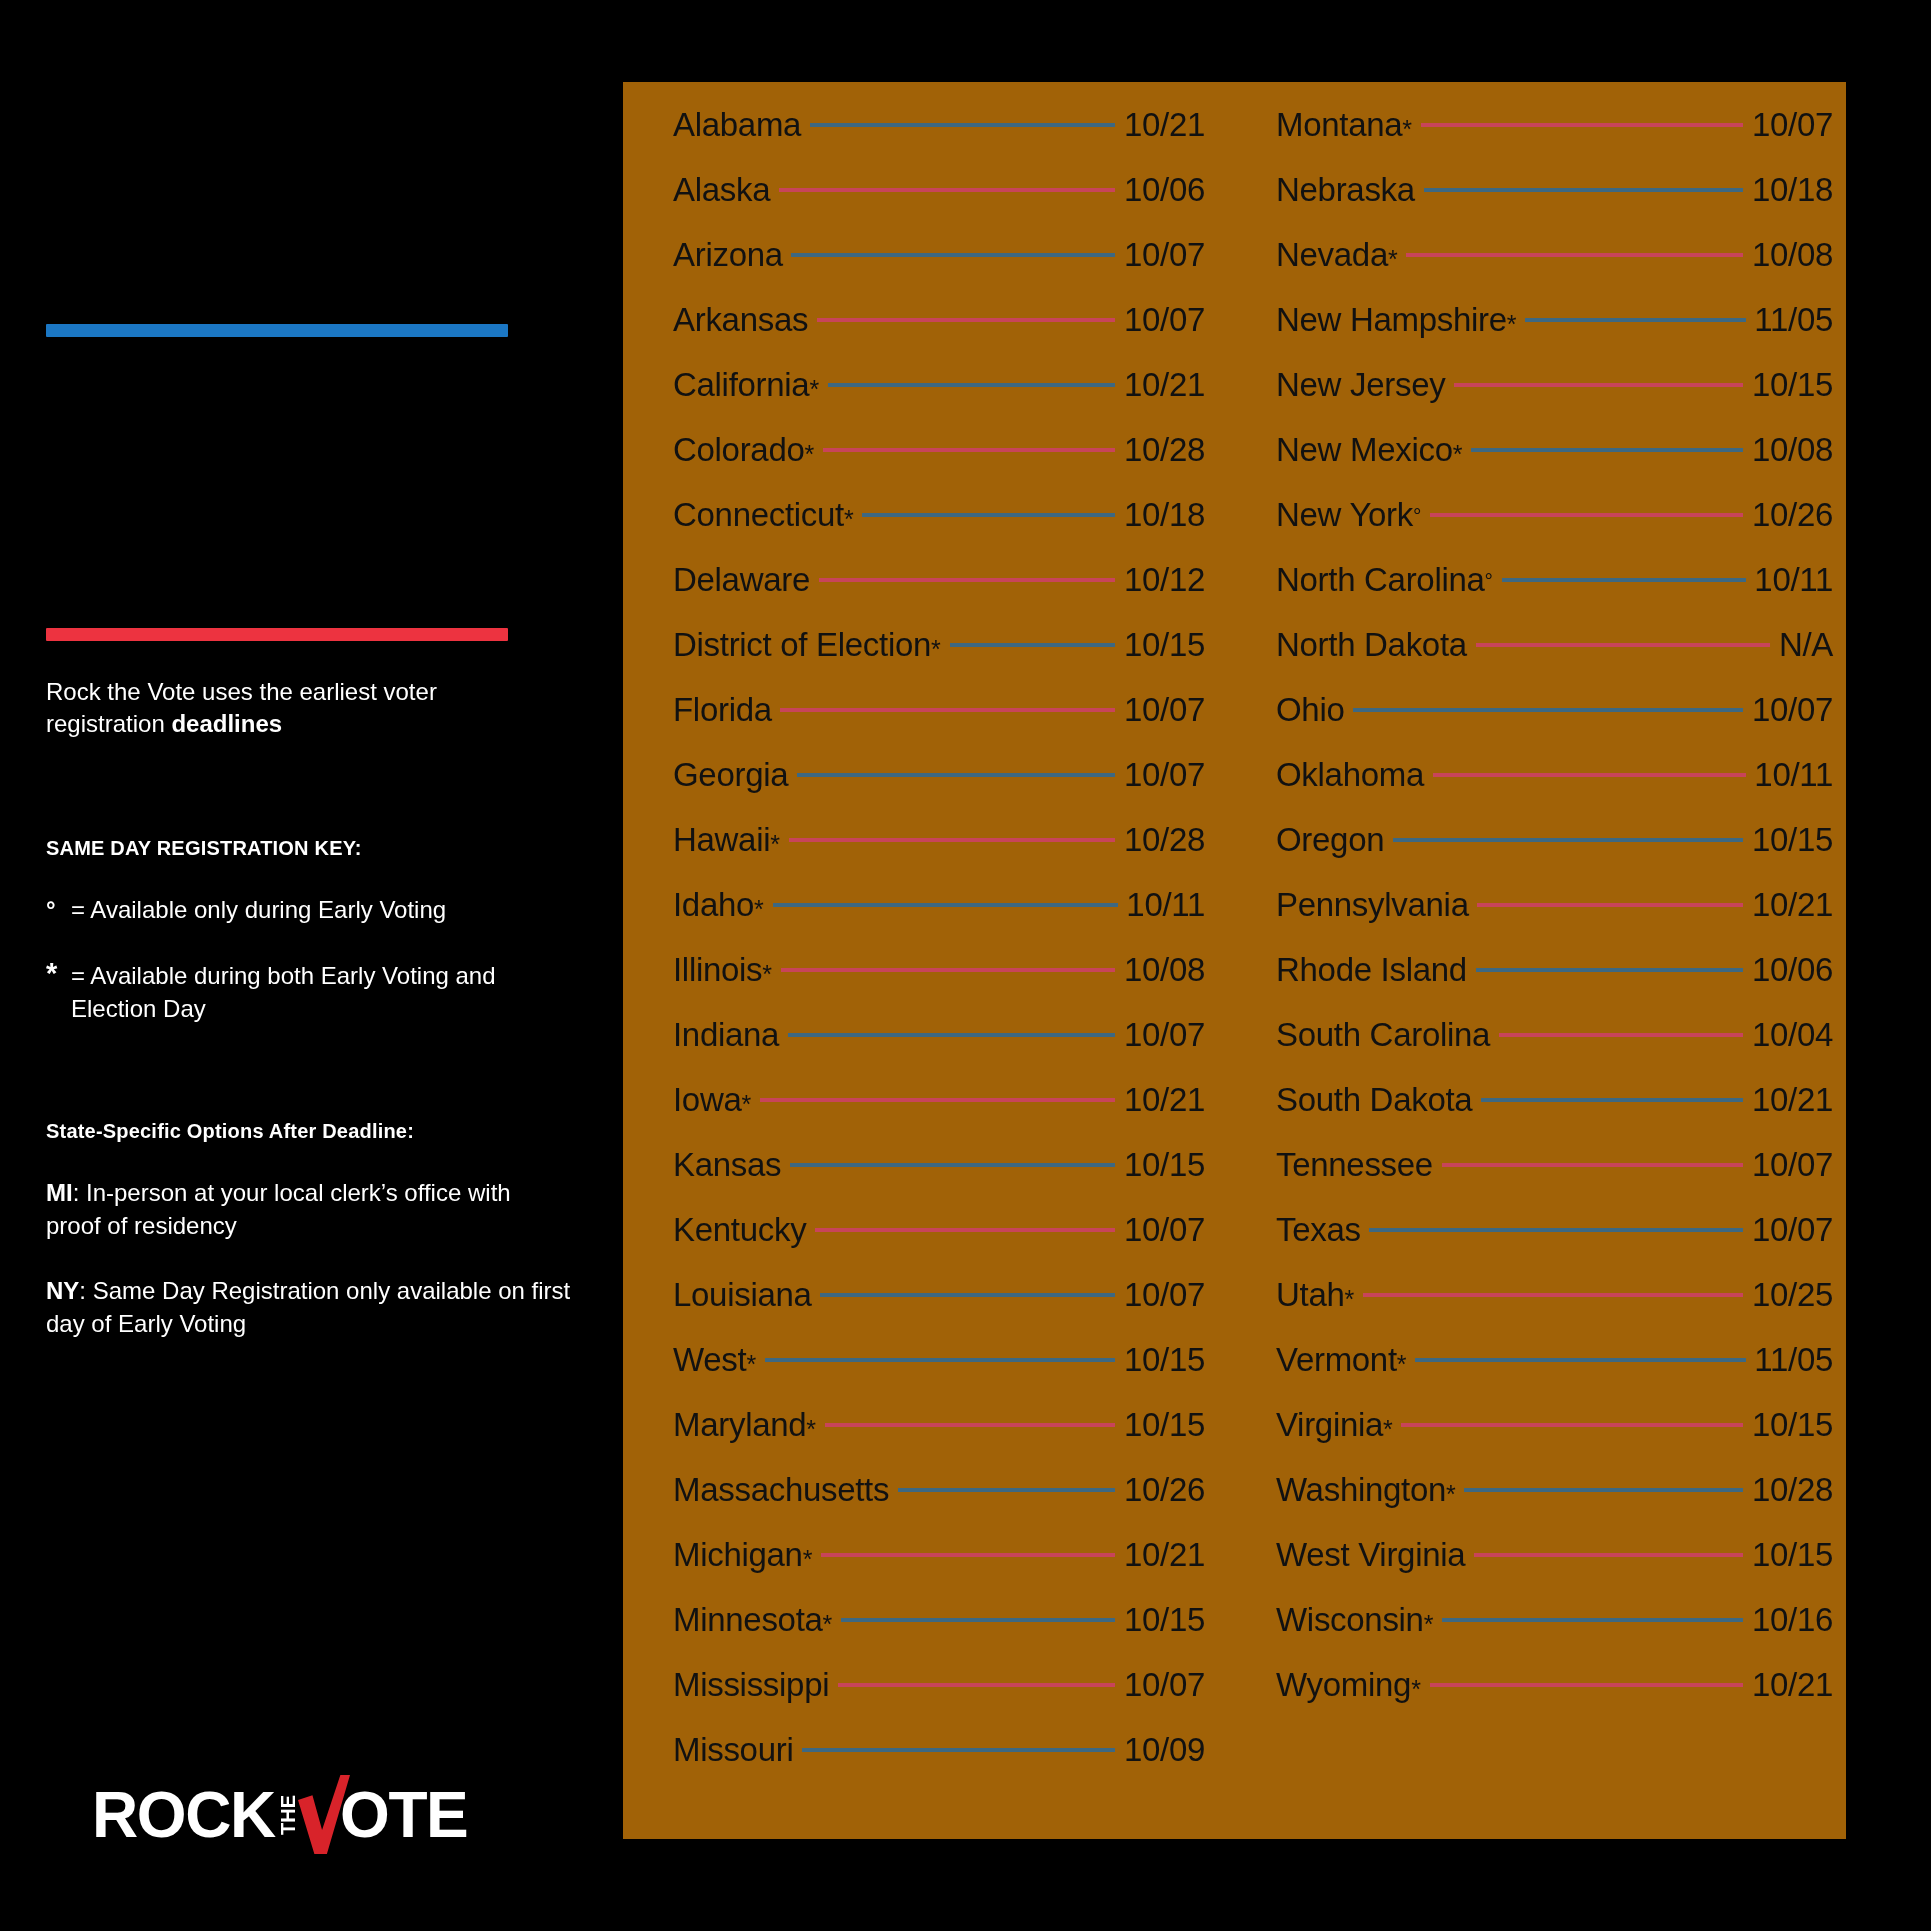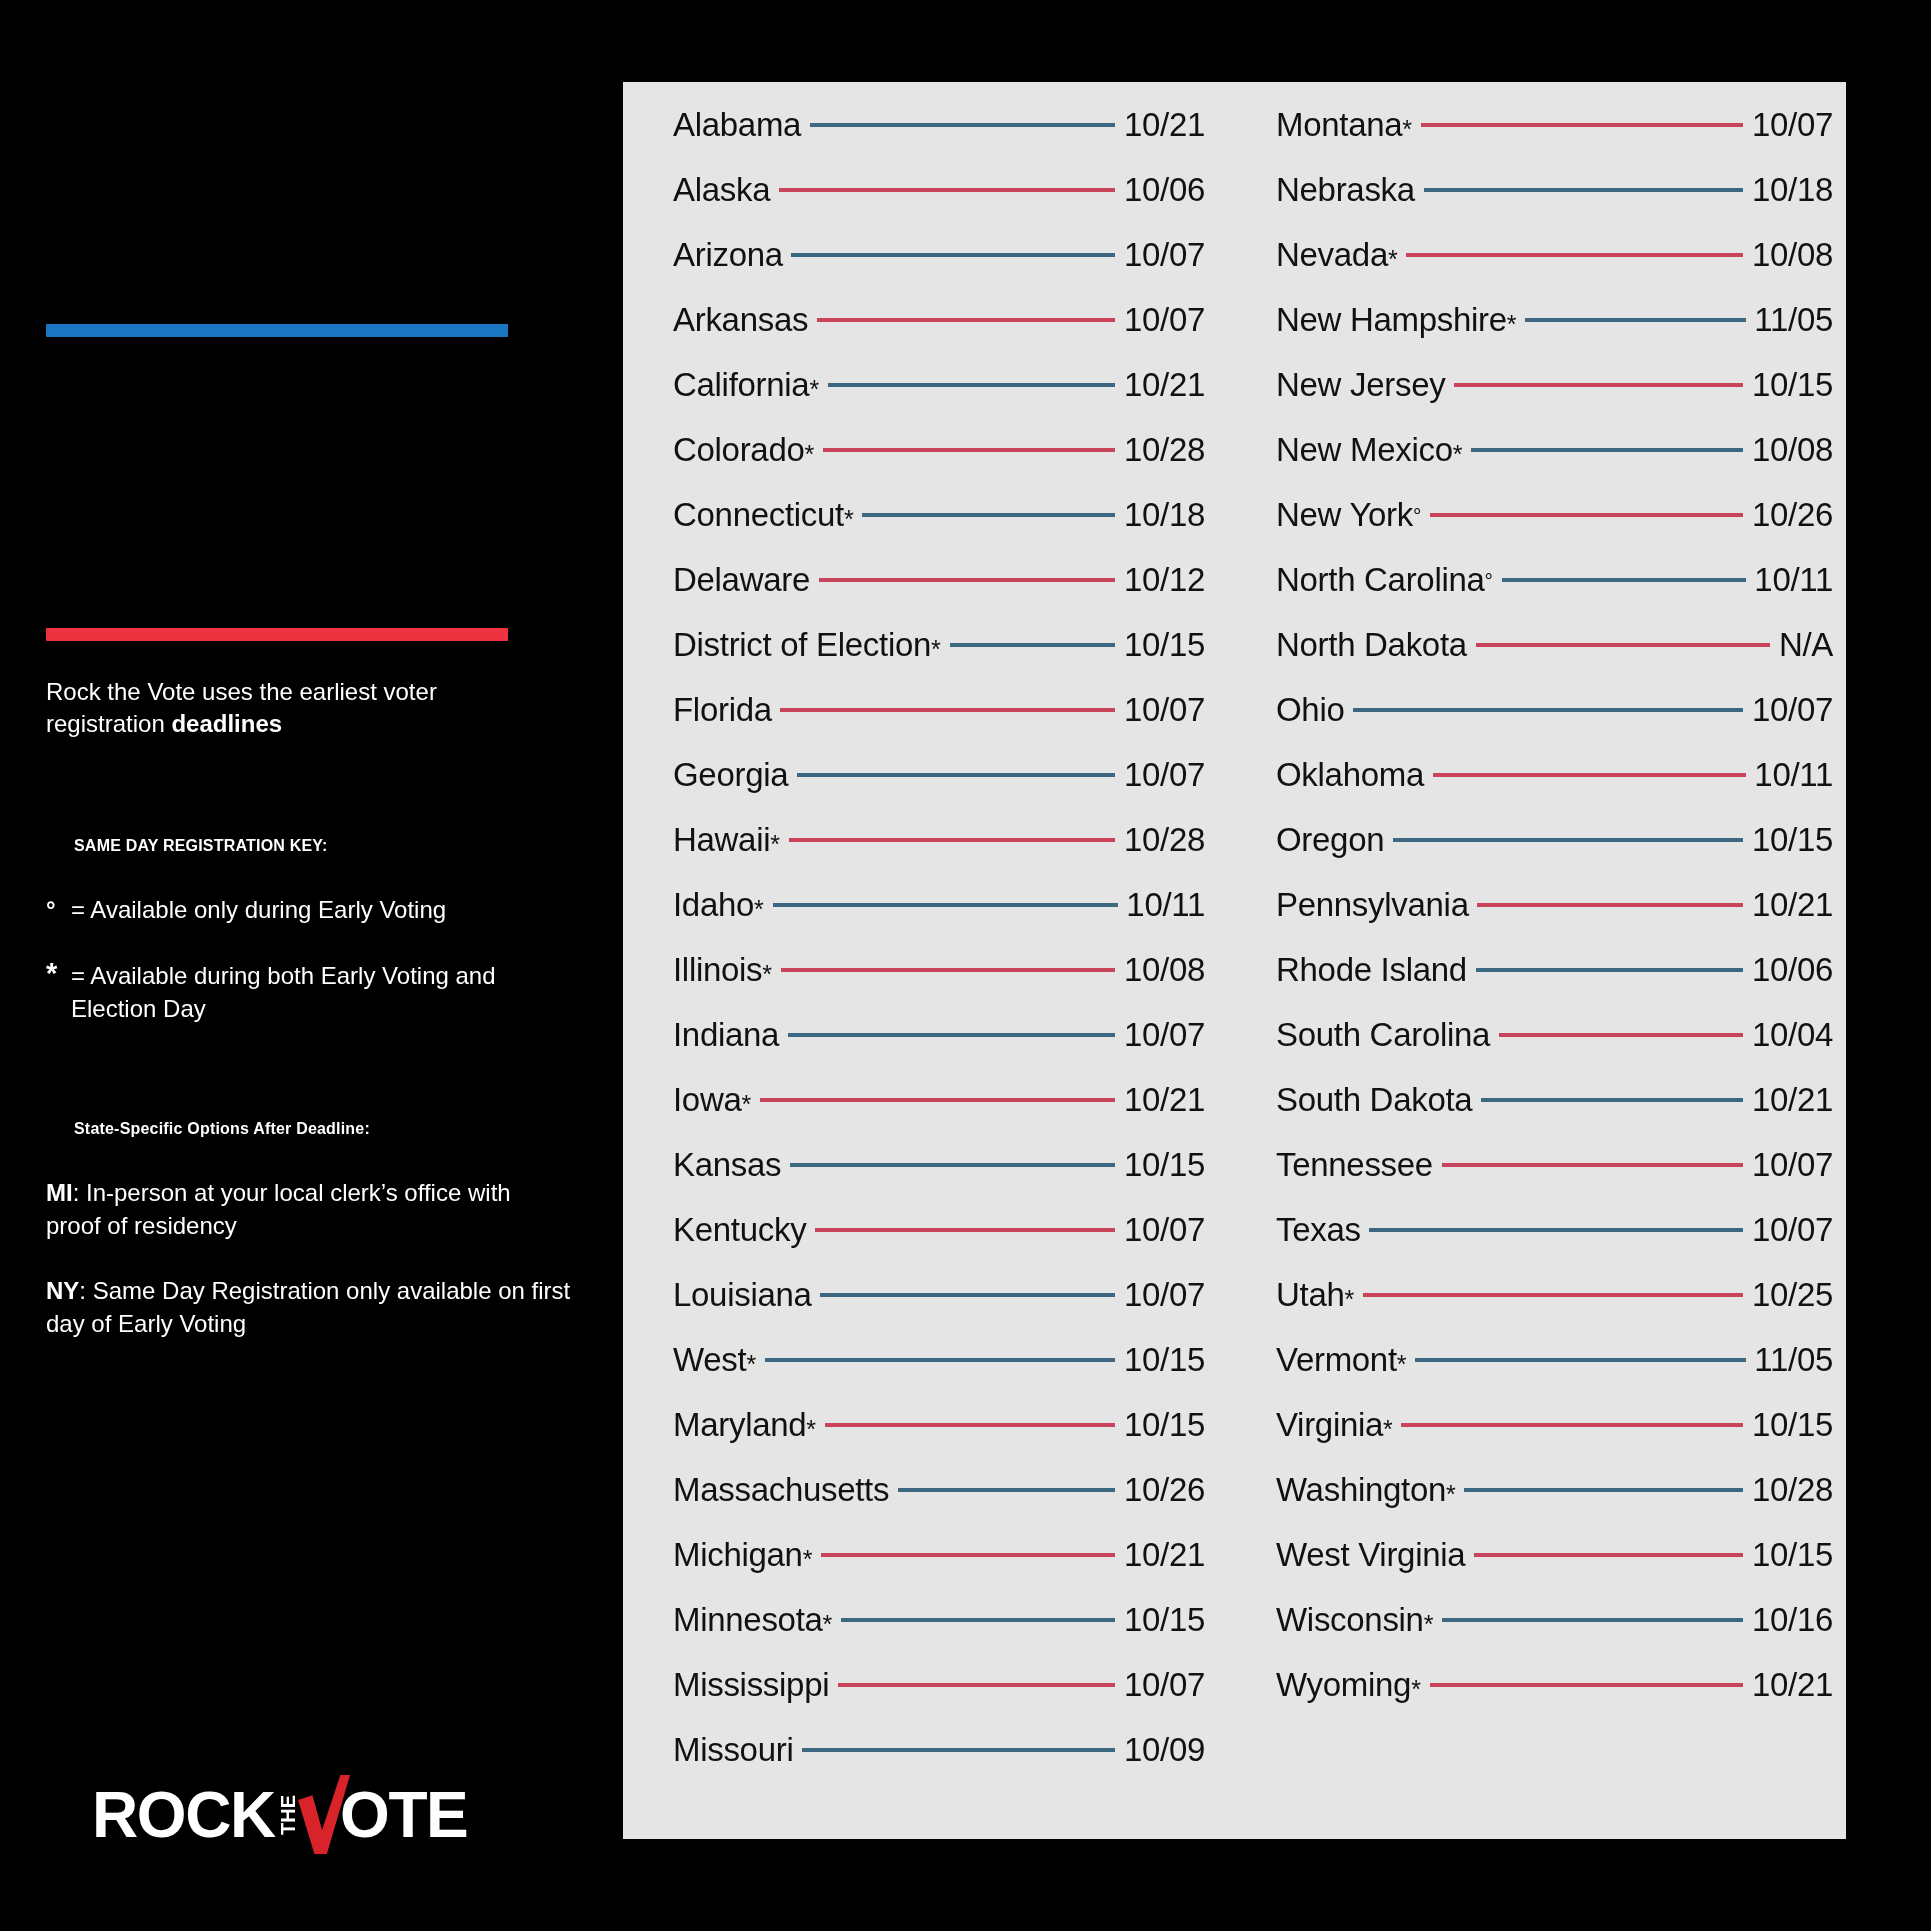--- a/index.html
+++ b/index.html
@@ -74,24 +74,23 @@
     font-size: 24px;
     line-height: 32px;
     font-weight: 400;
   }
   #intro-note .bold { font-weight: 700; }
 
   .section-heading {
     position: absolute;
     left: 0;
     color: #ffffff;
-    font-size: 16px;
+    font-size: 20px;
     font-weight: 700;
     letter-spacing: 0.2px;
-    margin-left: 28px;
   }
   #key-heading { top: 837px; }
   #opts-heading { top: 1120px; width: 521px; }
 
   .key-row {
     position: absolute;
     left: 0;
     width: 521px;
     color: #ffffff;
     font-size: 24px;
@@ -174,21 +173,21 @@
     margin-left: -3.9px;
   }
 
   
   #card {
     position: absolute;
     left: 623px;
     top: 82px;
     width: 1223px;
     height: 1757px;
-    background: #e5e5e5;
+    background: #a16207;
   }
 
   #columns {
     position: absolute;
     left: 0;
     top: 0;
     width: 100%;
     height: 100%;
     display: flex;
   }

